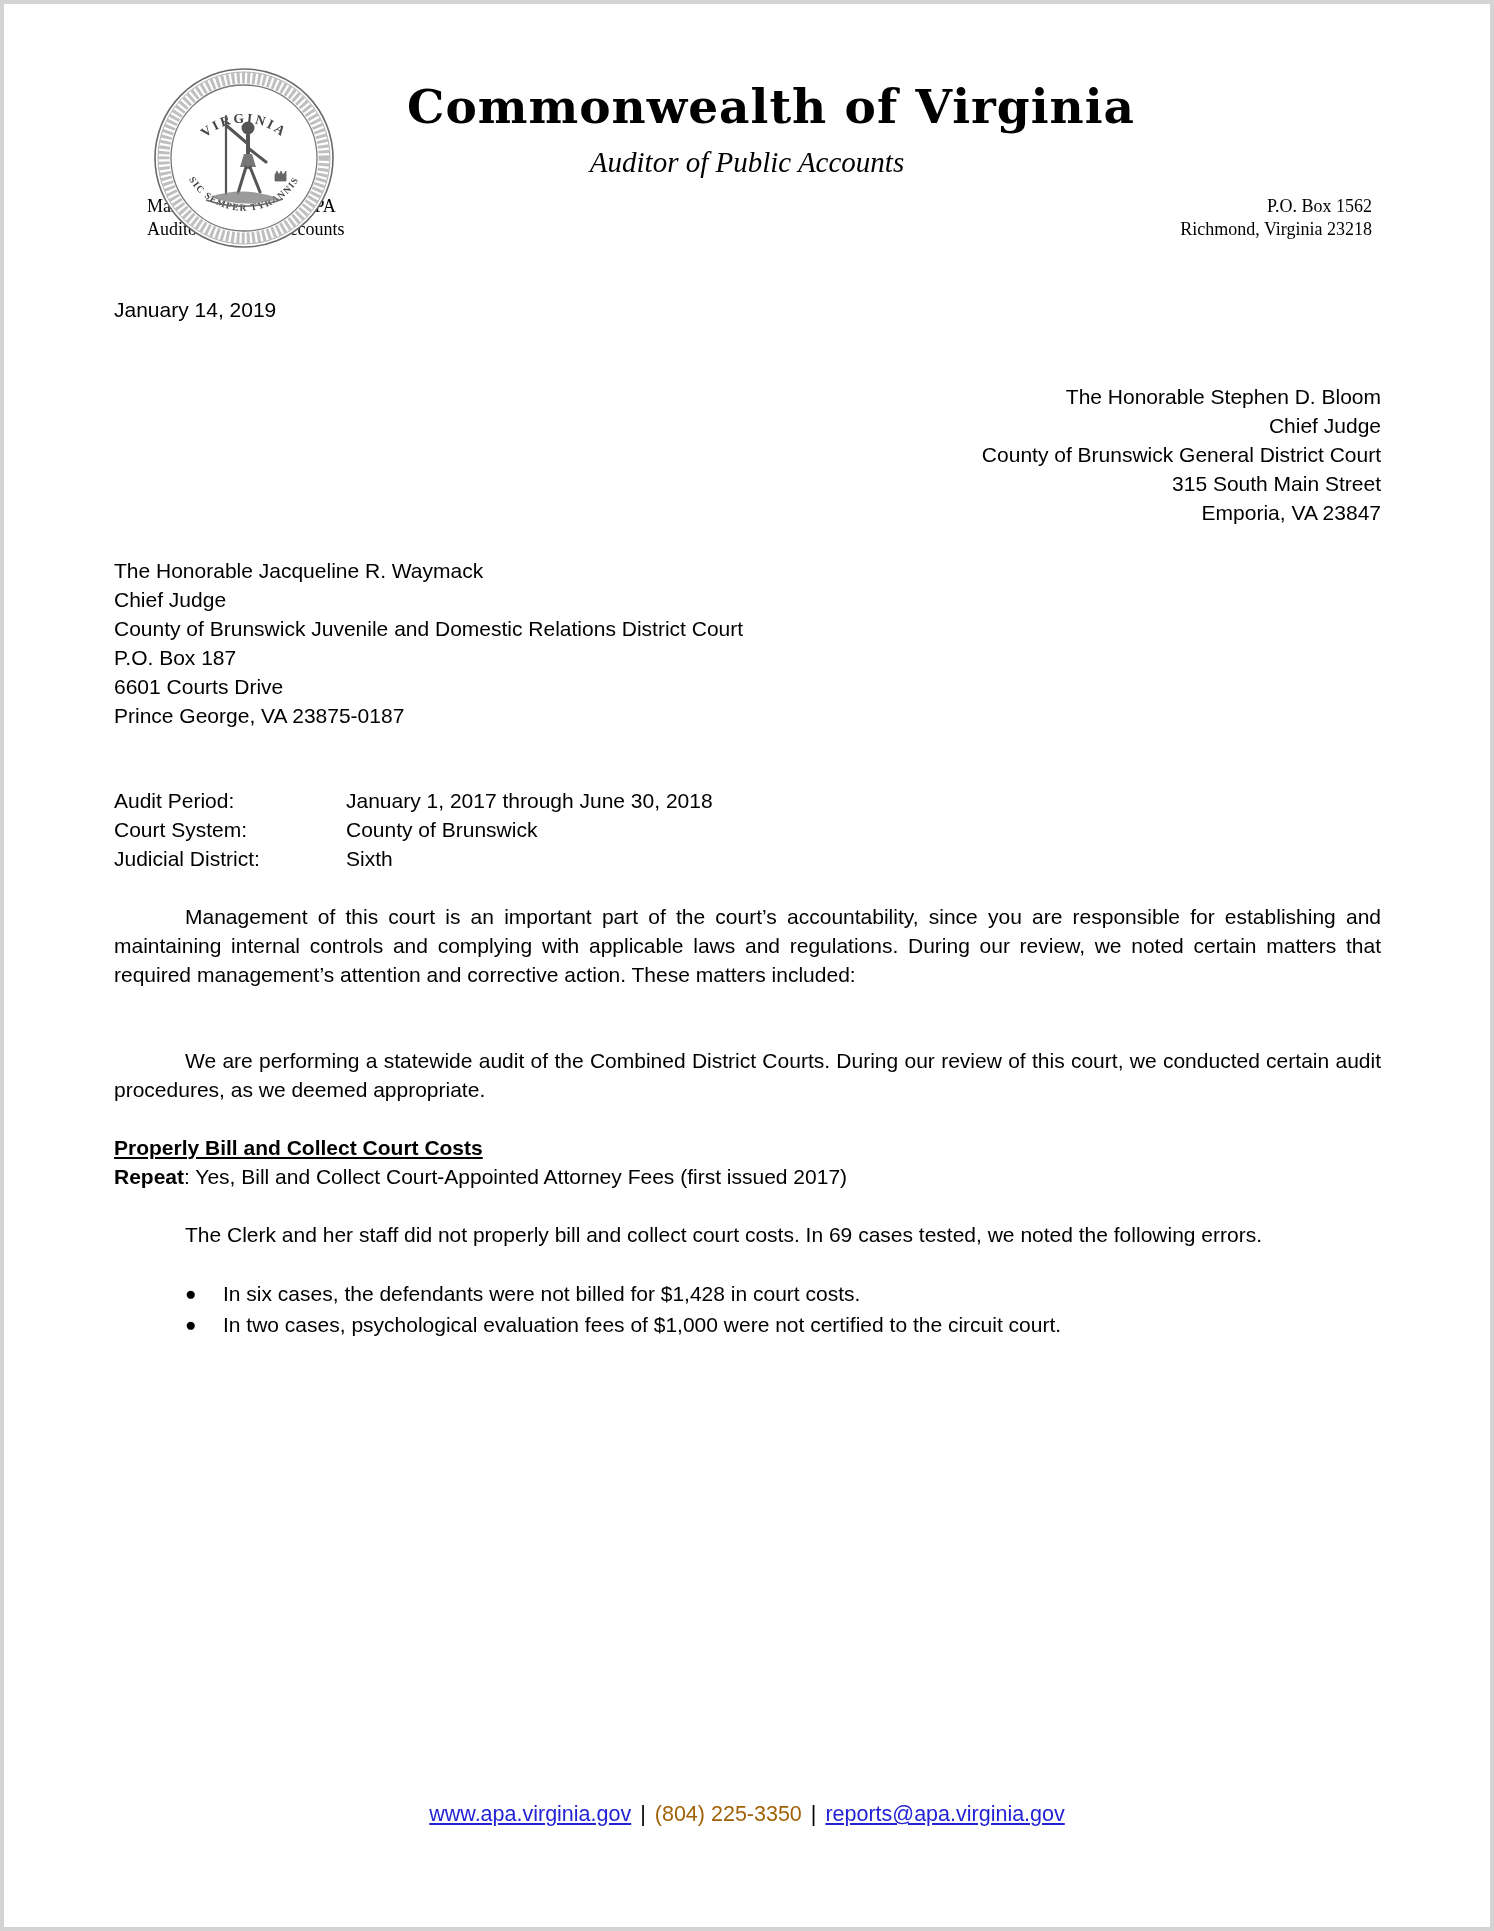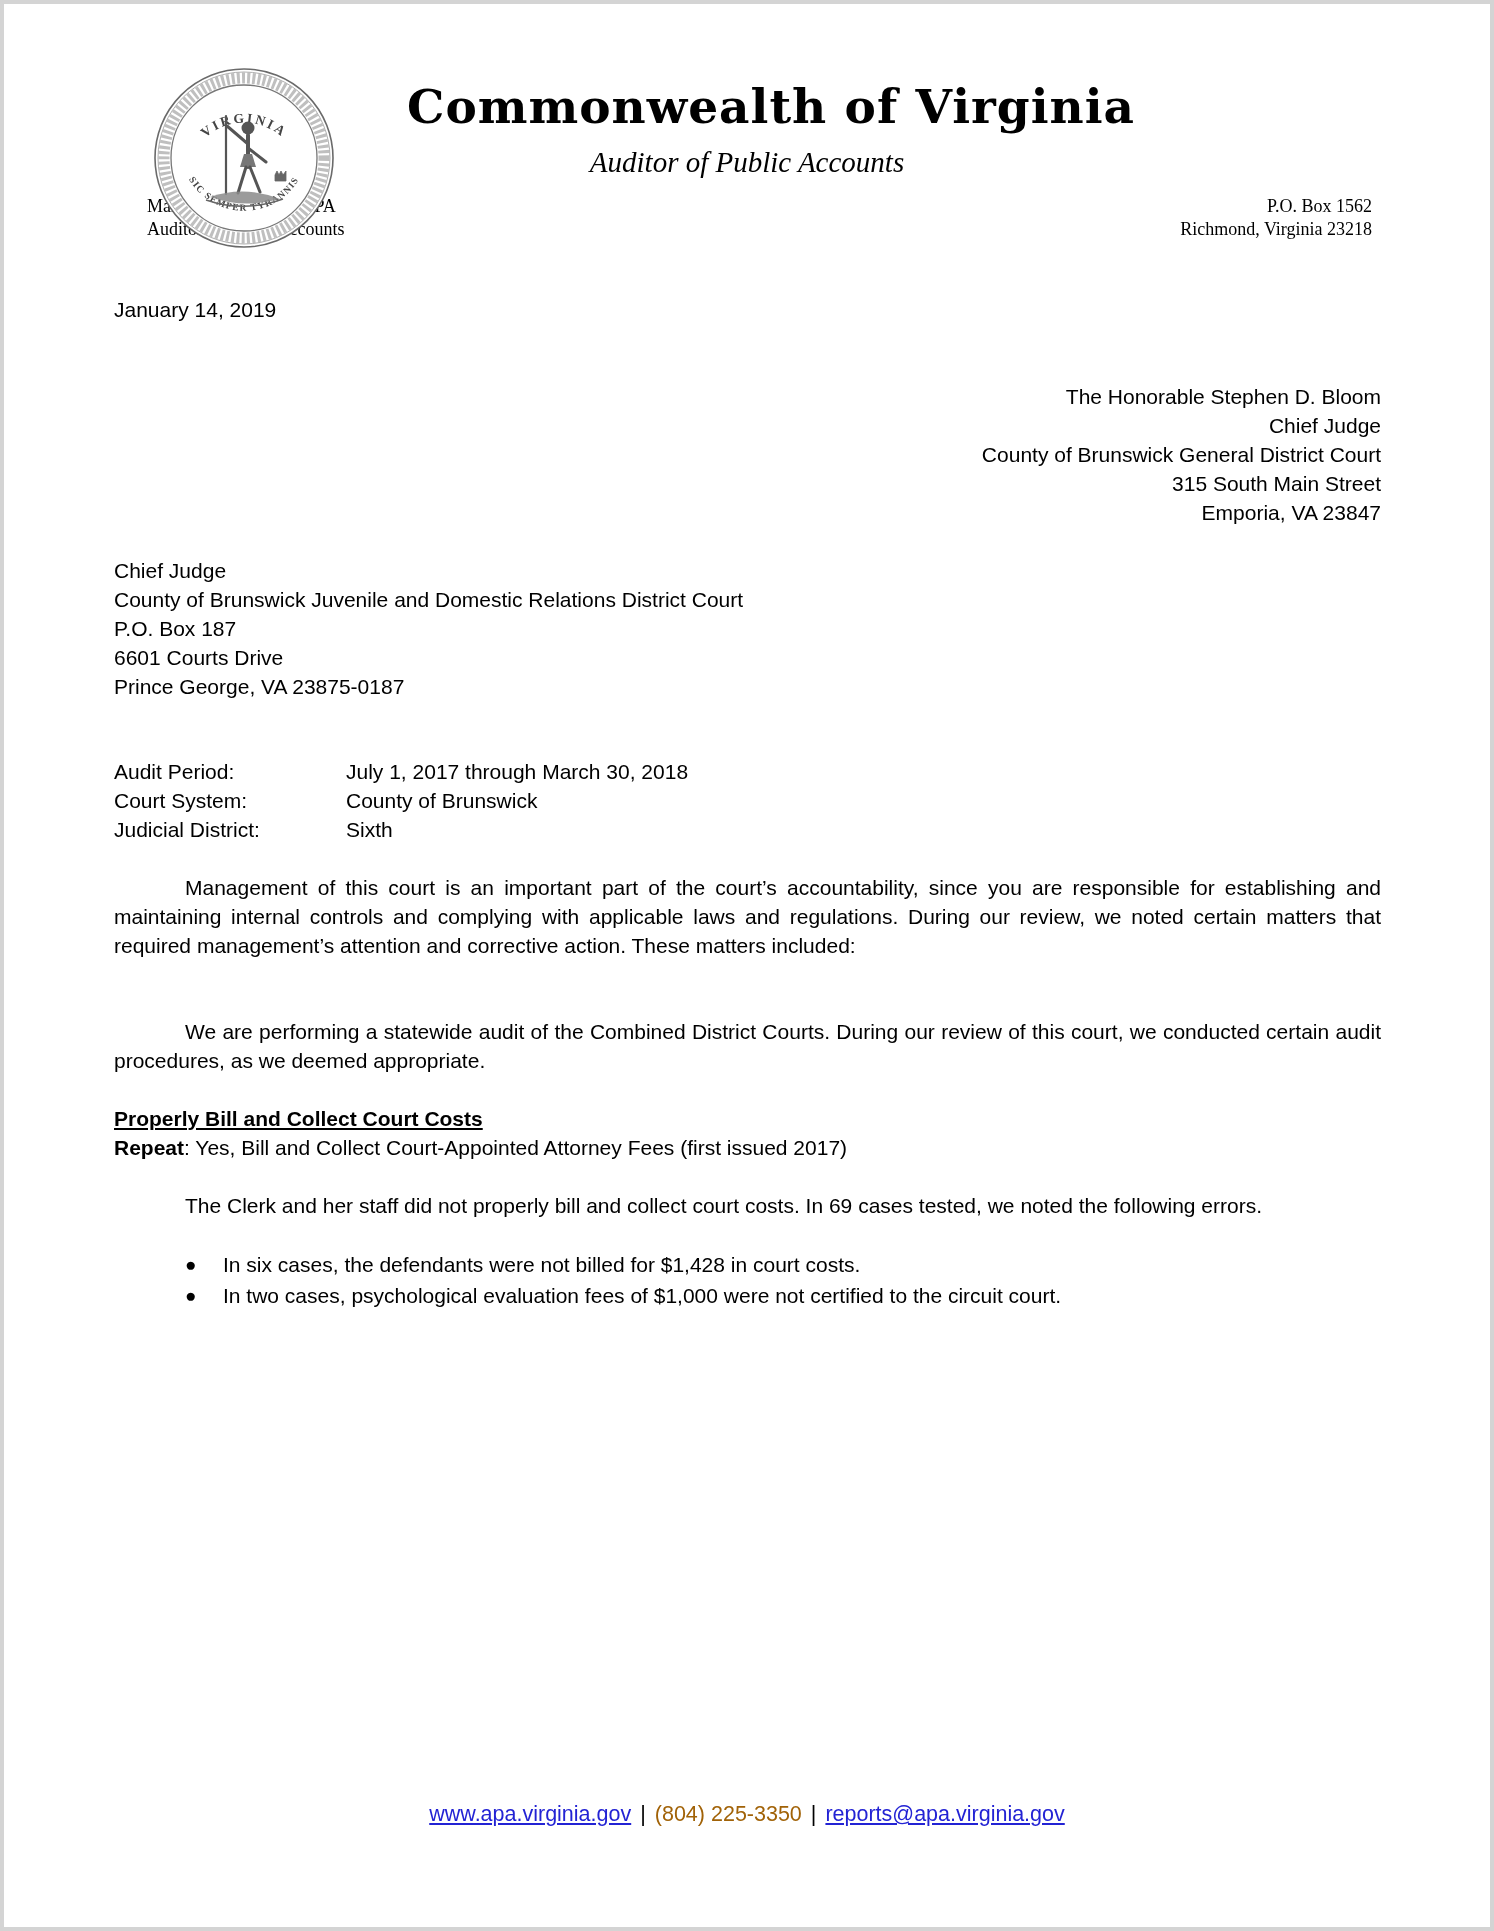--- a/index.html
+++ b/index.html
@@ -132,31 +132,32 @@
 
     <div class="recipient-1">
       <div>The Honorable Stephen D. Bloom</div>
       <div>Chief Judge</div>
       <div>County of Brunswick General District Court</div>
       <div>315 South Main Street</div>
       <div>Emporia, VA  23847</div>
     </div>
 
     <div class="recipient-2">
+      <div>The Honorable Jacqueline R. Waymack</div>
       <div>Chief Judge</div>
       <div>County of Brunswick Juvenile and Domestic Relations District Court</div>
       <div>P.O. Box 187</div>
       <div>6601 Courts Drive</div>
       <div>Prince George, VA 23875-0187</div>
     </div>
 
     <div class="audit-info">
       <div class="audit-row">
         <div class="audit-label">Audit Period:</div>
-        <div>July 1, 2017 through March 30, 2018</div>
+        <div>January 1, 2017 through June 30, 2018</div>
       </div>
       <div class="audit-row">
         <div class="audit-label">Court System:</div>
         <div>County of Brunswick</div>
       </div>
       <div class="audit-row">
         <div class="audit-label">Judicial District:</div>
         <div>Sixth</div>
       </div>
     </div>

